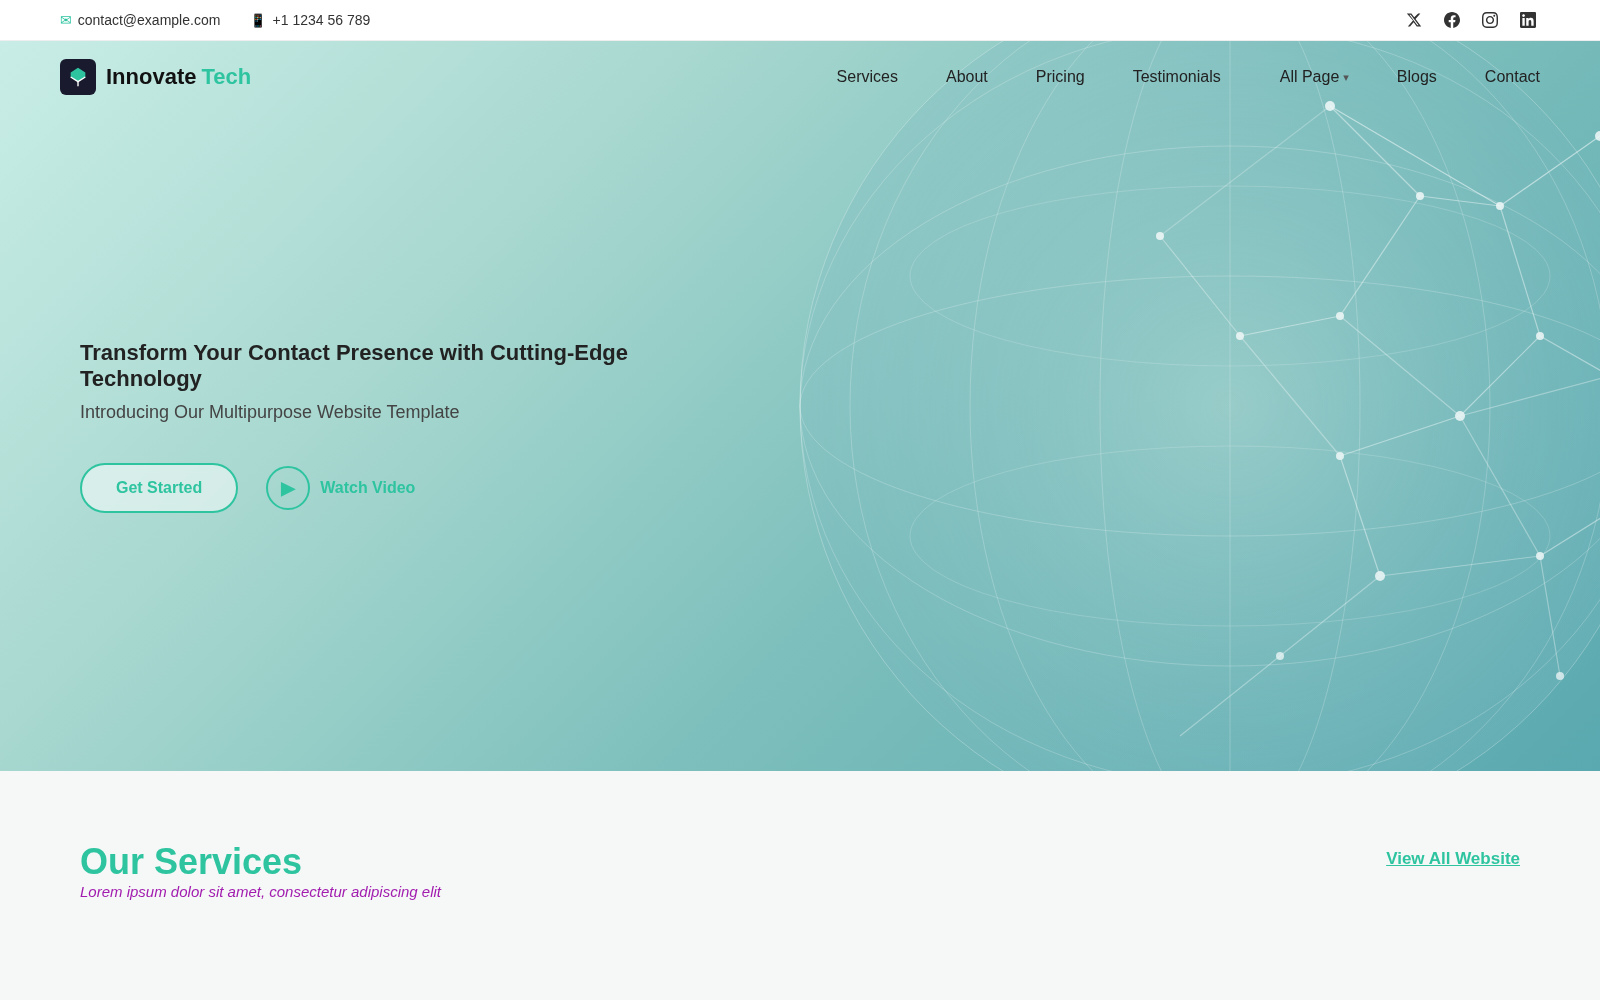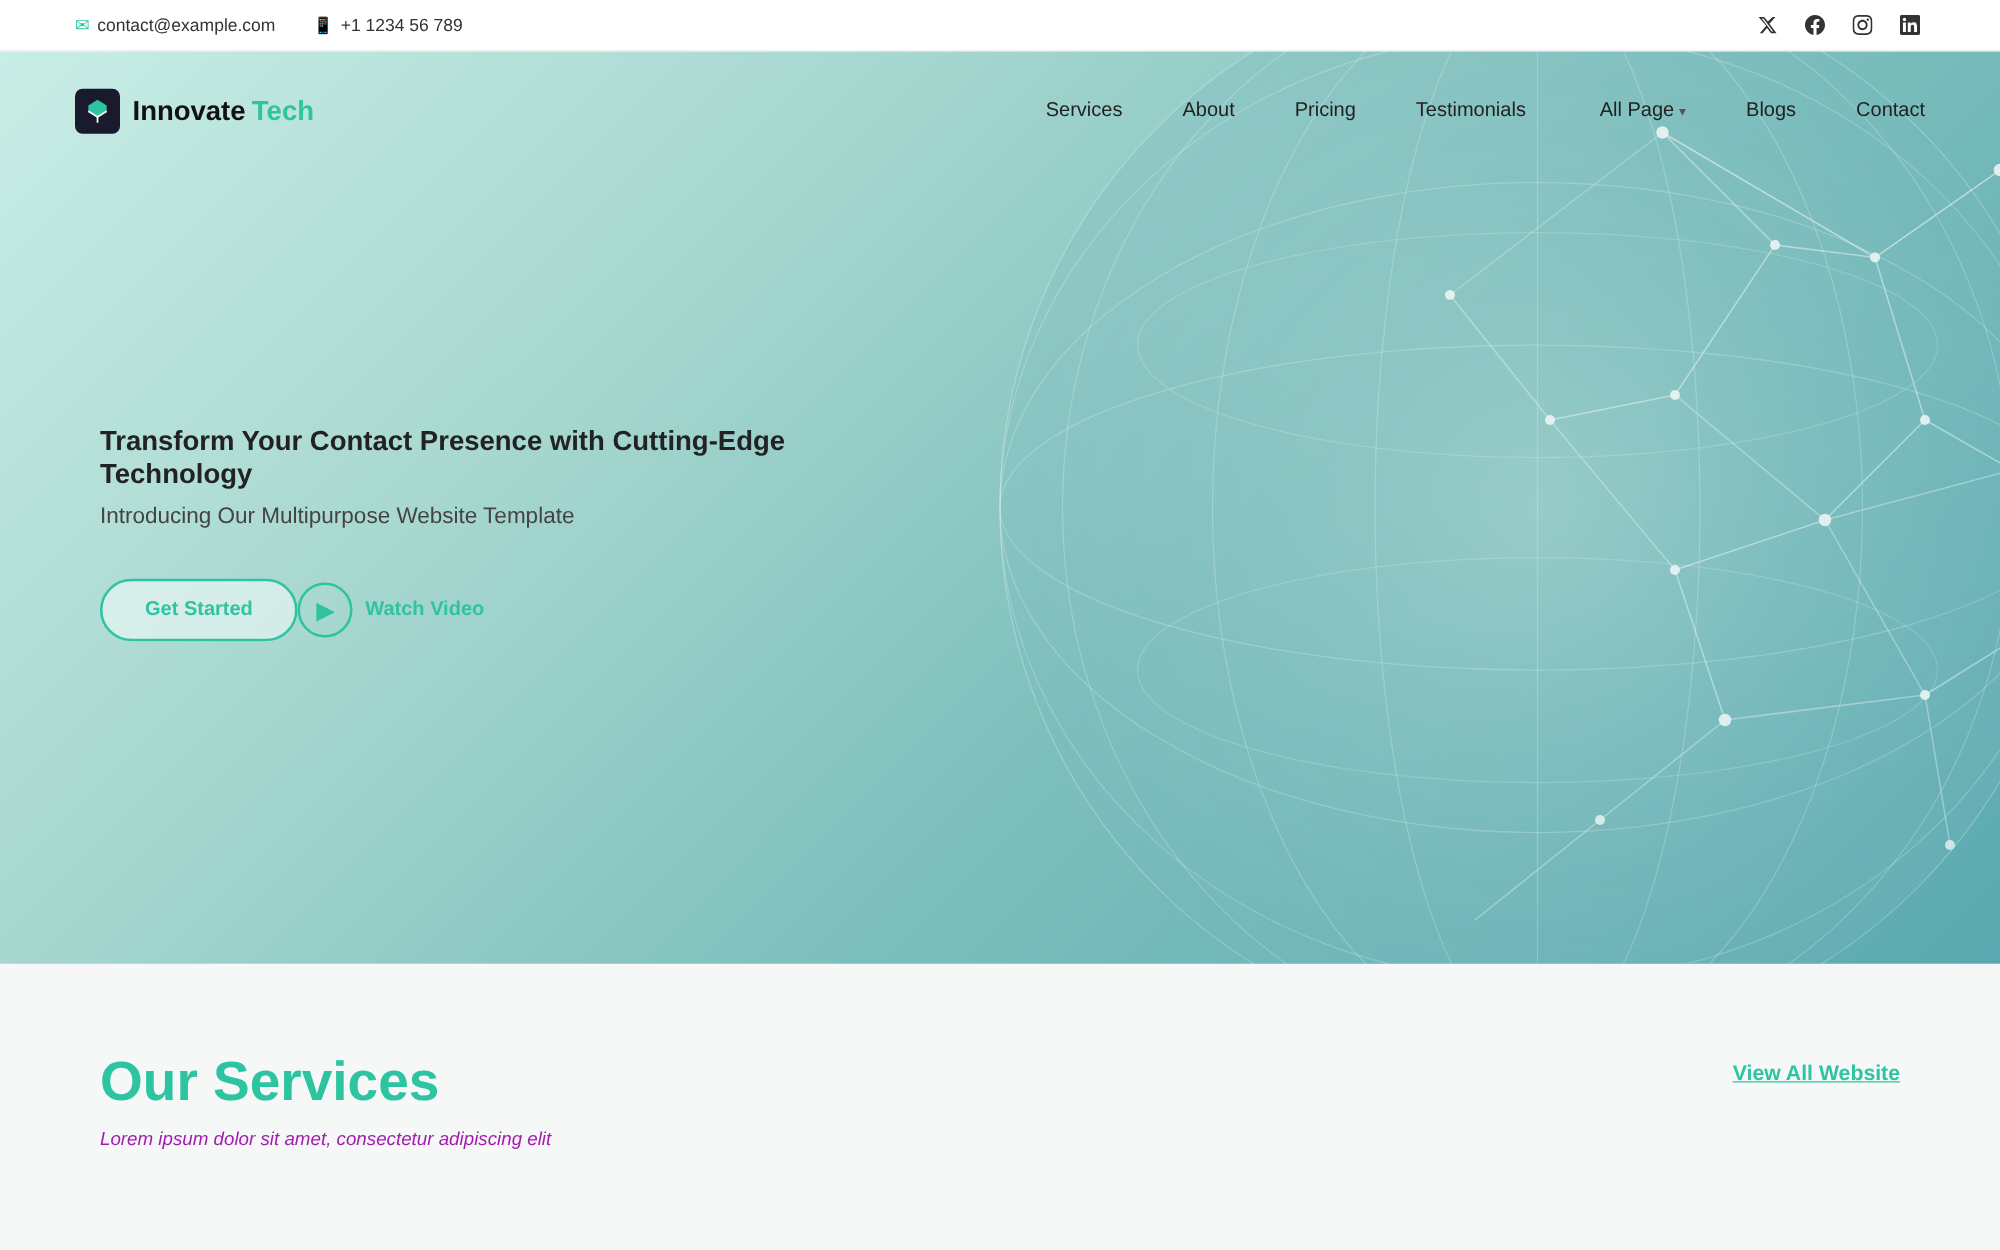--- a/index.html
+++ b/index.html
@@ -21,21 +21,21 @@
     .top-bar-right { display: flex; gap: 14px; align-items: center; }
     .social-icon {
       width: 24px; height: 24px;
       display: flex; align-items: center; justify-content: center;
       font-size: 14px; color: #333; cursor: pointer;
     }
 
     
     .navbar {
       position: absolute;
-      top: 12px; left: 0; right: 0;
+      top: 0; left: 0; right: 0;
       display: flex;
       justify-content: space-between;
       align-items: center;
       padding: 18px 60px;
       z-index: 10;
     }
     .logo {
       display: flex; align-items: center; gap: 10px;
       font-size: 22px; font-weight: 700; color: #111;
     }
@@ -93,21 +93,21 @@
       font-size: 22px;
       font-weight: 600;
       color: #222;
       margin-bottom: 10px;
     }
     .hero-desc {
       font-size: 18px;
       color: #444;
       margin-bottom: 40px;
     }
-    .hero-actions { display: flex; align-items: center; }
+    .hero-actions { display: flex; align-items: center; gap: 28px; }
     .btn-get-started {
       padding: 14px 34px;
       border: 2px solid #2ec4a0;
       background: rgba(255,255,255,0.5);
       color: #2ec4a0;
       border-radius: 40px;
       font-size: 16px;
       font-weight: 600;
       cursor: pointer;
       backdrop-filter: blur(4px);
@@ -131,24 +131,23 @@
       background: #f5f8f7;
       padding: 70px 80px 60px;
       min-height: 270px;
     }
     .services-header {
       display: flex;
       justify-content: space-between;
       align-items: flex-start;
     }
     .services-title {
-      font-size: 44px;
+      font-size: 36px;
       font-weight: 800;
       color: #2ec4a0;
-      margin-bottom: 12px;
     }
     .services-desc {
       font-size: 15px;
       color: #a21caf;
       font-style: italic;
       max-width: 500px;
     }
     .view-all-btn {
       color: #2ec4a0;
       font-size: 17px;

